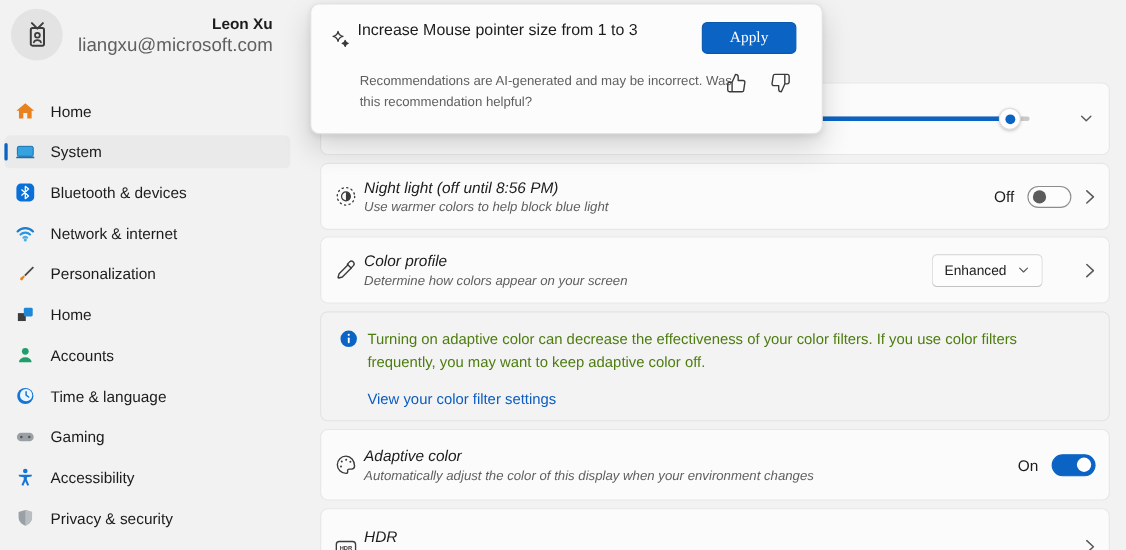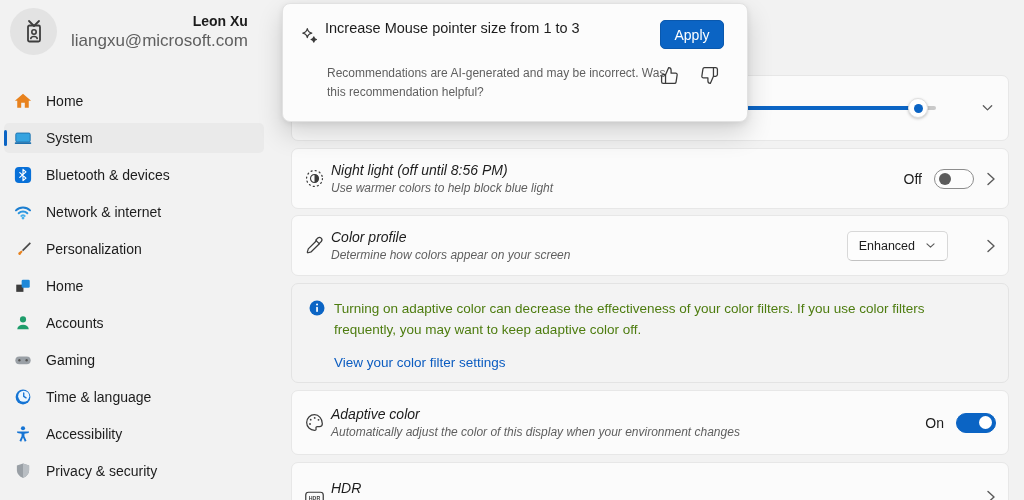--- a/index.html
+++ b/index.html
@@ -67,21 +67,21 @@
   .banner-link{display:inline-block;margin-top:15px;font-size:13.5px;color:var(--link);text-decoration:none;cursor:pointer;}
 
   .card-adaptive{top:390px;height:65px;}
   .card-hdr{top:462px;height:70px;}
   .hdr-link{font-size:12.5px;color:var(--link);text-decoration:none;margin-top:3px;display:inline-block;cursor:pointer;}
 
   
   .flyout{position:absolute;left:282px;top:3px;width:466px;height:119px;background:#fcfcfc;border:1px solid #e2e2e2;border-radius:8px;box-shadow:0 12px 26px rgba(0,0,0,.16), 0 2px 6px rgba(0,0,0,.08);}
   .flyout-sparkle{position:absolute;left:17px;top:22px;width:20px;height:20px;}
   .flyout-title{position:absolute;left:42px;top:16px;font-size:14.5px;font-weight:normal;color:var(--title);white-space:nowrap;}
-  .apply-btn{position:absolute;right:23px;top:16px;width:64px;height:29px;background:var(--accent);color:#fff;border:1px solid #0a58ad;border-radius:5px;font-size:14px;font-family:Liberation Sans, sans-serif;cursor:pointer;}
+  .apply-btn{position:absolute;right:23px;top:16px;width:86px;height:29px;background:var(--accent);color:#fff;border:1px solid #0a58ad;border-radius:5px;font-size:14px;font-family:Liberation Serif, serif;cursor:pointer;}
   .flyout-disclaimer{position:absolute;left:44px;top:60px;width:345px;font-size:12px;line-height:1.55;color:#5f5f5f;}
   .thumb{position:absolute;top:62px;width:19px;height:19px;cursor:pointer;}
   .thumb-up{right:68px;}
   .thumb-down{right:28px;}
 </style>
 </head>
 <body>
 
 <div class="app">
 
@@ -162,36 +162,36 @@
           <svg viewBox="0 0 20 20">
               <circle cx="10" cy="6" r="3.4" fill="#1f9d6b"></circle>
               <path d="M3.6 17 a6.4 5 0 0 1 12.8 0 z" fill="#1f9d6b"></path>
             </svg>
         </span>
         <span class="nav-label">Accounts</span>
       </div>
       <div class="nav-item">
         <span class="nav-icon">
           <svg viewBox="0 0 20 20">
+              <circle cx="10" cy="10" r="8.2" fill="#1574d4"></circle>
+              <circle cx="10.8" cy="9.2" r="6.2" fill="#eaf6ff"></circle>
+              <path d="M10.8 5.6 V9.2 L13.4 11" fill="none" stroke="#1574d4" stroke-width="1.5" stroke-linecap="round"></path>
+            </svg>
+        </span>
+        <span class="nav-label">Time &amp; language</span>
+      </div>
+      <div class="nav-item">
+        <span class="nav-icon">
+          <svg viewBox="0 0 20 20">
               <rect x="1.5" y="6" width="17" height="8.6" rx="4.3" fill="#9aa0a6"></rect>
               <circle cx="6" cy="10.3" r="1.3" fill="#555"></circle>
               <circle cx="14" cy="10.3" r="1.3" fill="#555"></circle>
             </svg>
         </span>
         <span class="nav-label">Gaming</span>
-      </div>
-      <div class="nav-item">
-        <span class="nav-icon">
-          <svg viewBox="0 0 20 20">
-              <circle cx="10" cy="10" r="8.2" fill="#1574d4"></circle>
-              <circle cx="10.8" cy="9.2" r="6.2" fill="#eaf6ff"></circle>
-              <path d="M10.8 5.6 V9.2 L13.4 11" fill="none" stroke="#1574d4" stroke-width="1.5" stroke-linecap="round"></path>
-            </svg>
-        </span>
-        <span class="nav-label">Time &amp; language</span>
       </div>
       <div class="nav-item">
         <span class="nav-icon">
           <svg viewBox="0 0 20 20" fill="#1574d4">
               <circle cx="10" cy="3.6" r="2.3"></circle>
               <path d="M3.2 7.2 L16.8 7.2 L16.2 9 L11.6 9.8 L11.6 12.4 L13.9 17.6 L12 18.5 L10 13.8 L8 18.5 L6.1 17.6 L8.4 12.4 L8.4 9.8 L3.8 9 Z"></path>
             </svg>
         </span>
         <span class="nav-label">Accessibility</span>
       </div>

